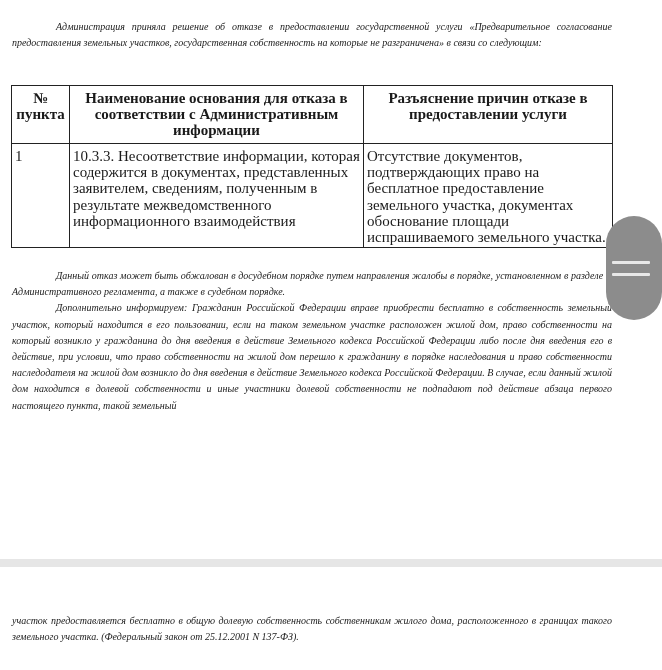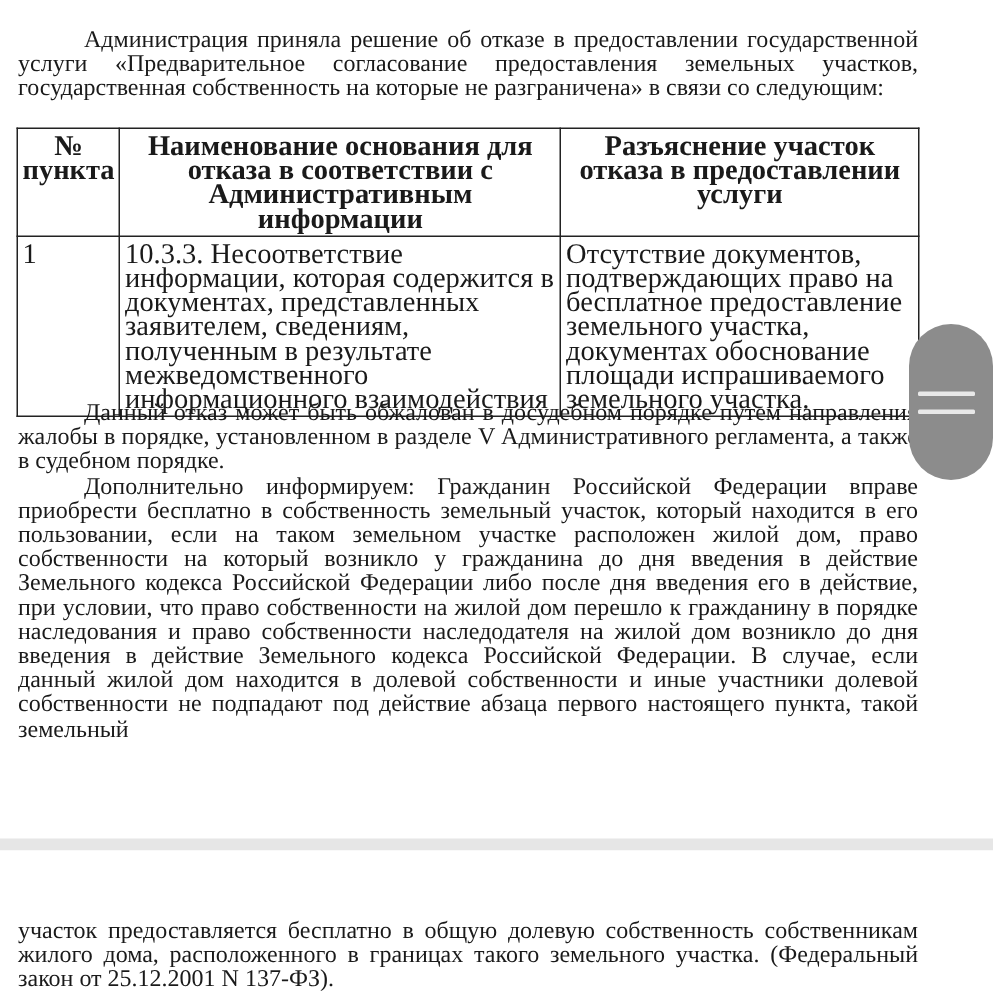--- a/index.html
+++ b/index.html
@@ -2,25 +2,25 @@
 <html><head>
 <meta charset="utf-8">
 <style>
   html, body { margin:0; padding:0; }
   body { width:662px; height:670px; background:#ffffff; position:relative; overflow:hidden;
          font-family:"Liberation Serif", serif; color:#1a1a1a; }
   .page { position:absolute; left:0; width:662px; background:#fff; }
   .page1 { top:0; height:559px; }
   .gap { position:absolute; left:0; top:559px; width:662px; height:8px; background:#e6e6e6; }
   .page2 { top:567px; height:103px; }
-  p { margin:0; font-size:16px; line-height:16.2px; text-align:justify; }
+  p { margin:0; font-size:10px; line-height:16.2px; text-align:justify;font-style:italic; }
   .indent { text-indent:44px; }
   .p1 { position:absolute; left:12px; top:19px; width:600px; }
   table { position:absolute; left:11px; top:85px; width:602px; border-collapse:collapse;
-          font-size:19px; line-height:16.2px; }
+          font-size:15px; line-height:16.2px; }
   td, th { border:1px solid #222; vertical-align:top; padding:0 3px; }
   th { font-weight:bold; text-align:center; padding:4px 3px 2px; height:51px; }
   td { padding:4px 3px 2px; text-align:left; }
   .c1 { width:51px; } .c2 { width:287px; }
   .p2 { position:absolute; left:12px; top:268px; width:600px; }
   .p3 { position:absolute; left:12px; top:46px; width:600px; }
   .fab { position:absolute; left:606px; top:216px; width:56px; height:104px; border-radius:28px;
          background:#8c8c8c; display:flex; flex-direction:column; justify-content:center; align-items:center; gap:9px; }
   .fab .bar { width:38px; height:3px; background:#e8e8e8; border-radius:1px; margin-left:-6px; }
 </style>
@@ -28,21 +28,21 @@
 <body>
 
 <div class="page page1">
   <p class="p1 indent">Администрация приняла решение об отказе в предоставлении государственной услуги «Предварительное согласование предоставления земельных участков, государственная собственность на которые не разграничена» в связи со следующим:</p>
 
   <table>
     <tbody>
         <tr>
       <th class="c1">№ пункта</th>
       <th class="c2">Наименование основания для отказа в соответствии с Административным информации</th>
-      <th>Разъяснение участок отказа в предоставлении услуги</th>
+      <th>Разъяснение причин отказе в предоставлении услуги</th>
     </tr>
     <tr>
       <td>1</td>
       <td>10.3.3. Несоответствие информации, которая содержится в документах, представленных заявителем, сведениям, полученным в результате межведомственного информационного взаимодействия</td>
       <td>Отсутствие документов, подтверждающих право на бесплатное предоставление земельного участка, документах обоснование площади испрашиваемого земельного участка.</td>
     </tr>
   </tbody>
     </table>
 
   <div class="p2">

